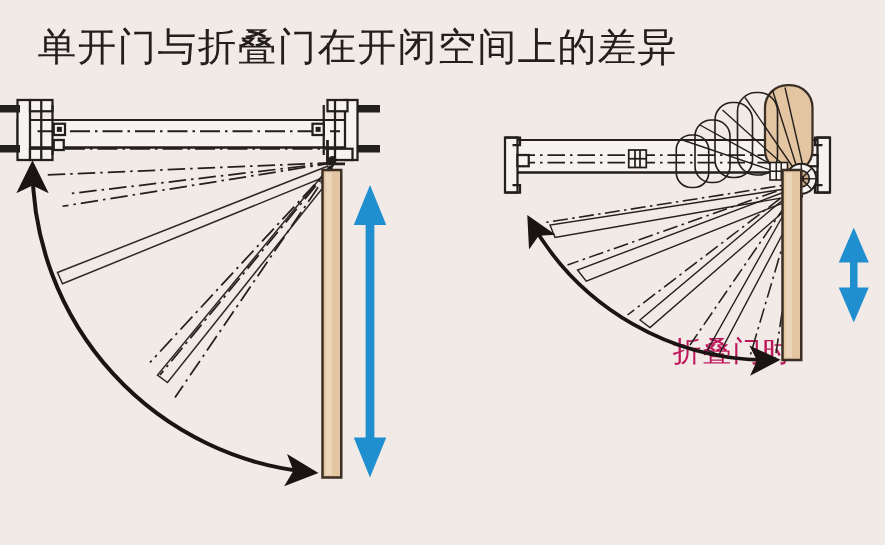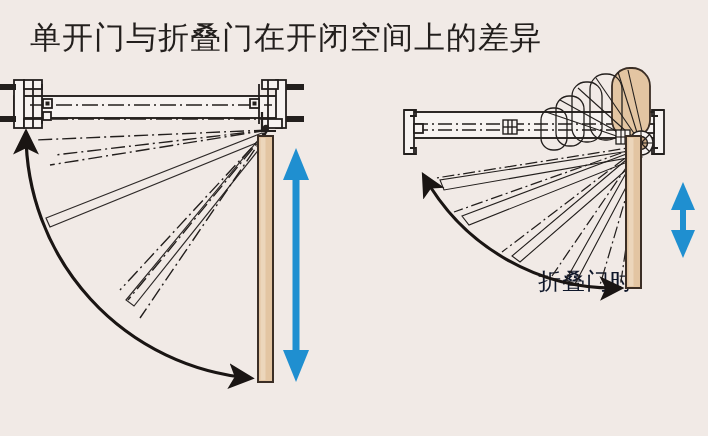--- a/index.html
+++ b/index.html
@@ -14,21 +14,21 @@
   .title{
     position:absolute;left:30px;top:18px;
     font-size:31px;line-height:40px;
     color:#231f1d;
     letter-spacing:1px;
     white-space:nowrap;
   }
   .caption{
     position:absolute;
     font-size:23px;line-height:30px;
-    color:#0f172a;
+    color:#be185d;
     letter-spacing:1px;
     white-space:nowrap;
   }
   #cap-left{left:336px;top:358px;}
   #cap-right{left:538px;top:266px;}
   svg{position:absolute;left:0;top:0;width:708px;height:436px;overflow:visible;}
 </style>
 </head>
 <body>
 

